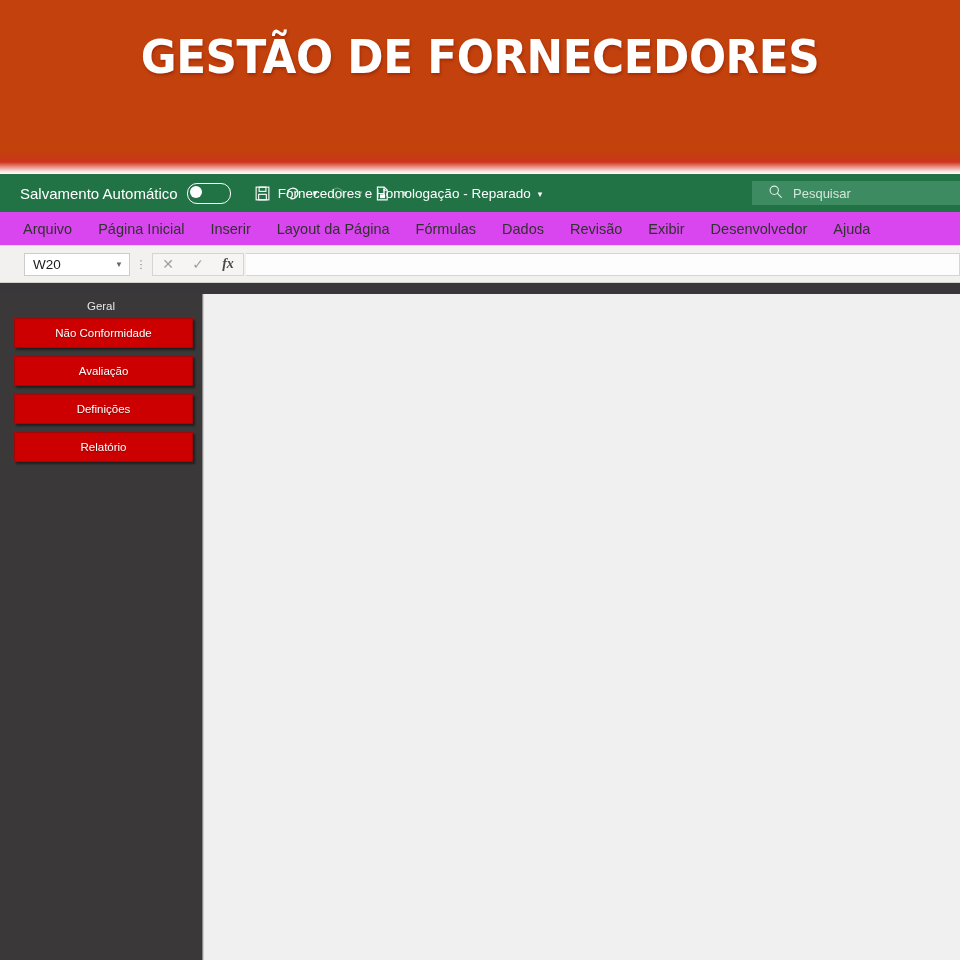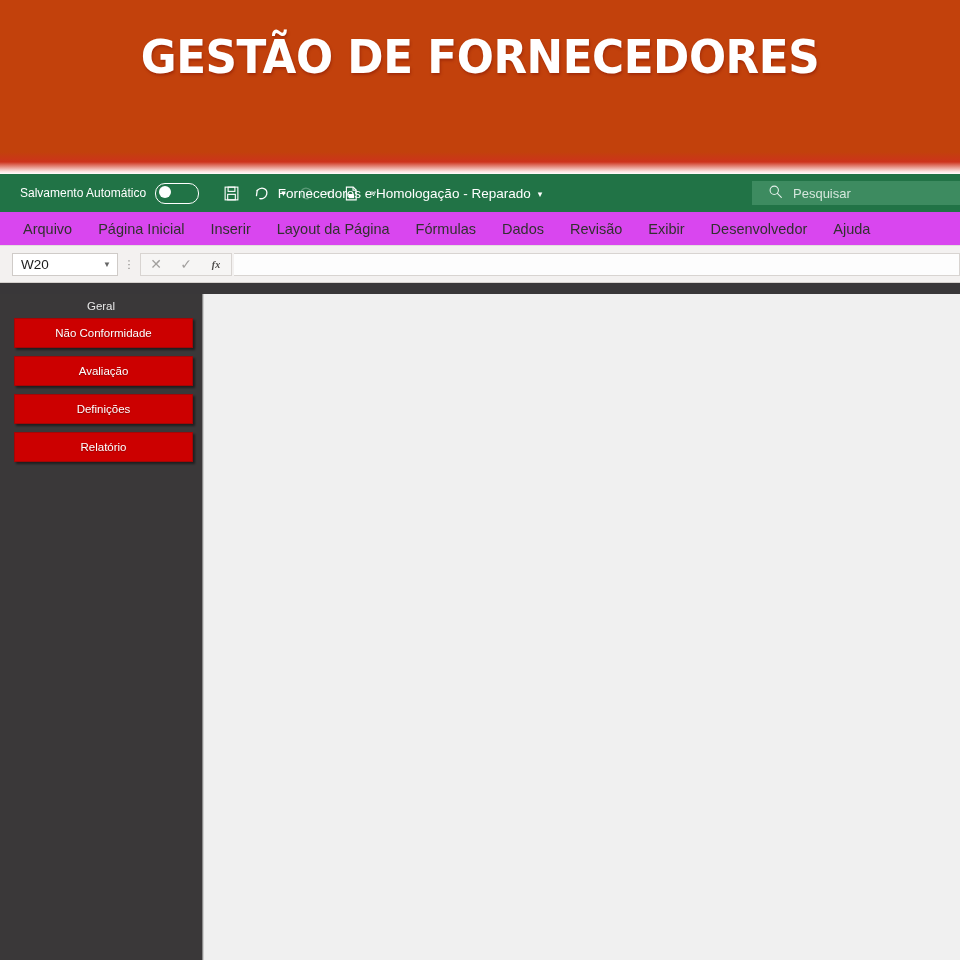--- a/index.html
+++ b/index.html
@@ -58,21 +58,21 @@
     align-items: center;
   }
   .autosave {
     display: flex;
     align-items: center;
     margin-left: 20px;
     gap: 9px;
   }
   .autosave-label {
     color: #ffffff;
-    font-size: 12px;
+    font-size: 15px;
     white-space: nowrap;
     text-align: center;
   }
   .toggle {
     width: 42px;
     height: 19px;
     border: 1.6px solid #ffffff;
     border-radius: 10px;
     position: relative;
     background: transparent;
@@ -175,21 +175,21 @@
   }
 
   
   .formularow {
     width: 960px;
     height: 37px;
     background: #f3f1f0;
     display: flex;
     align-items: center;
     box-sizing: border-box;
-    padding: 0 0 0 12px;
+    padding: 0 0 0 24px;
     border-bottom: 1px solid #d4d0cd;
   }
   .namebox {
     width: 106px;
     height: 23px;
     background: #ffffff;
     border: 1px solid #cfcbc8;
     display: flex;
     align-items: center;
     justify-content: space-between;
@@ -226,21 +226,21 @@
     display: flex;
     align-items: center;
     justify-content: center;
     color: #a19f9d;
     font-size: 14px;
   }
   .fbtn.fx {
     color: #4c4a48;
     font-style: italic;
     font-family: "Liberation Serif", serif;
-    font-size: 10px;
+    font-size: 14px;
     font-weight: 700;
   }
   .formula-input {
     flex: 1;
     height: 23px;
     background: #fdfdfd;
     border: 1px solid #d8d4d1;
     border-left: none;
     margin-left: 2px;
     box-sizing: border-box;

